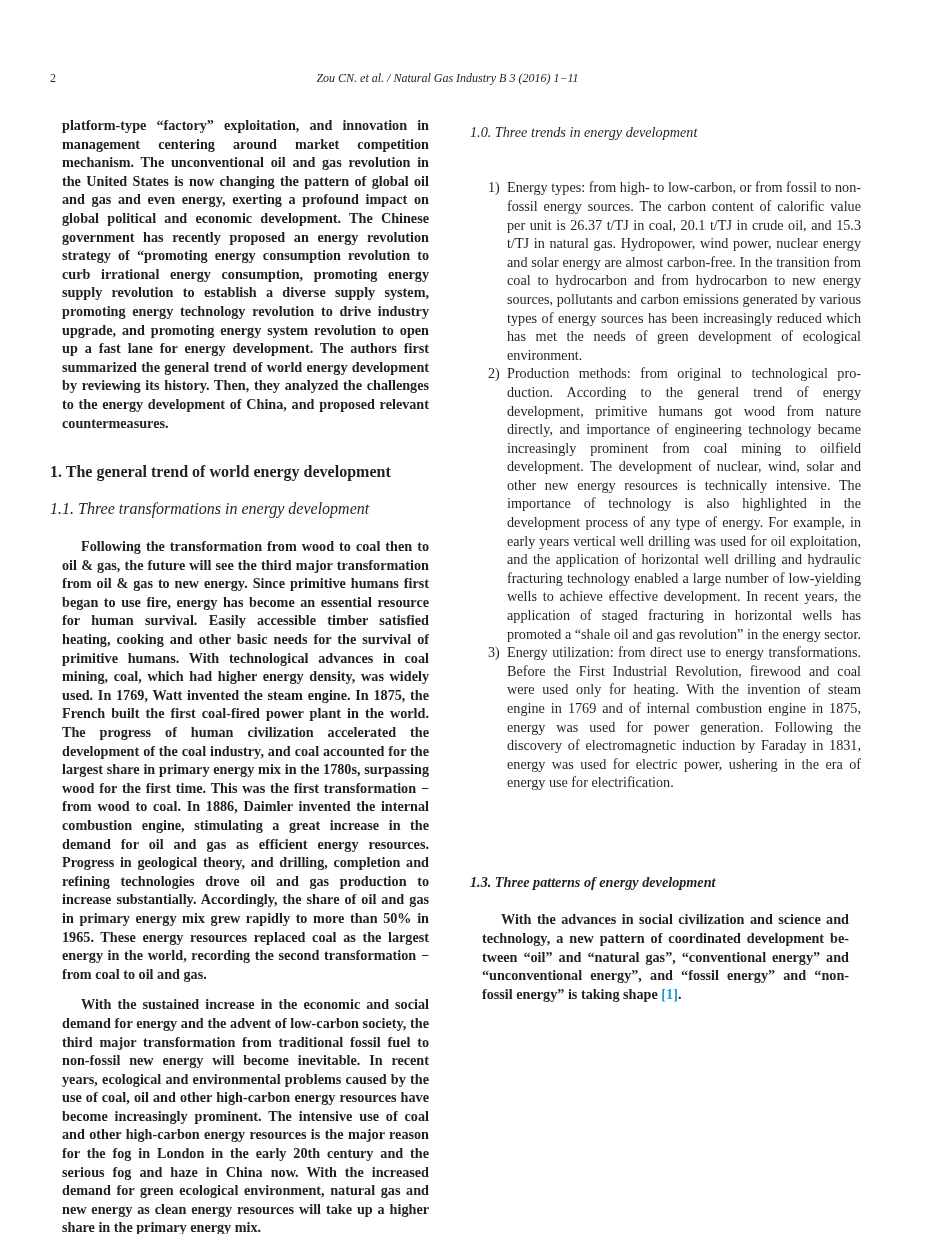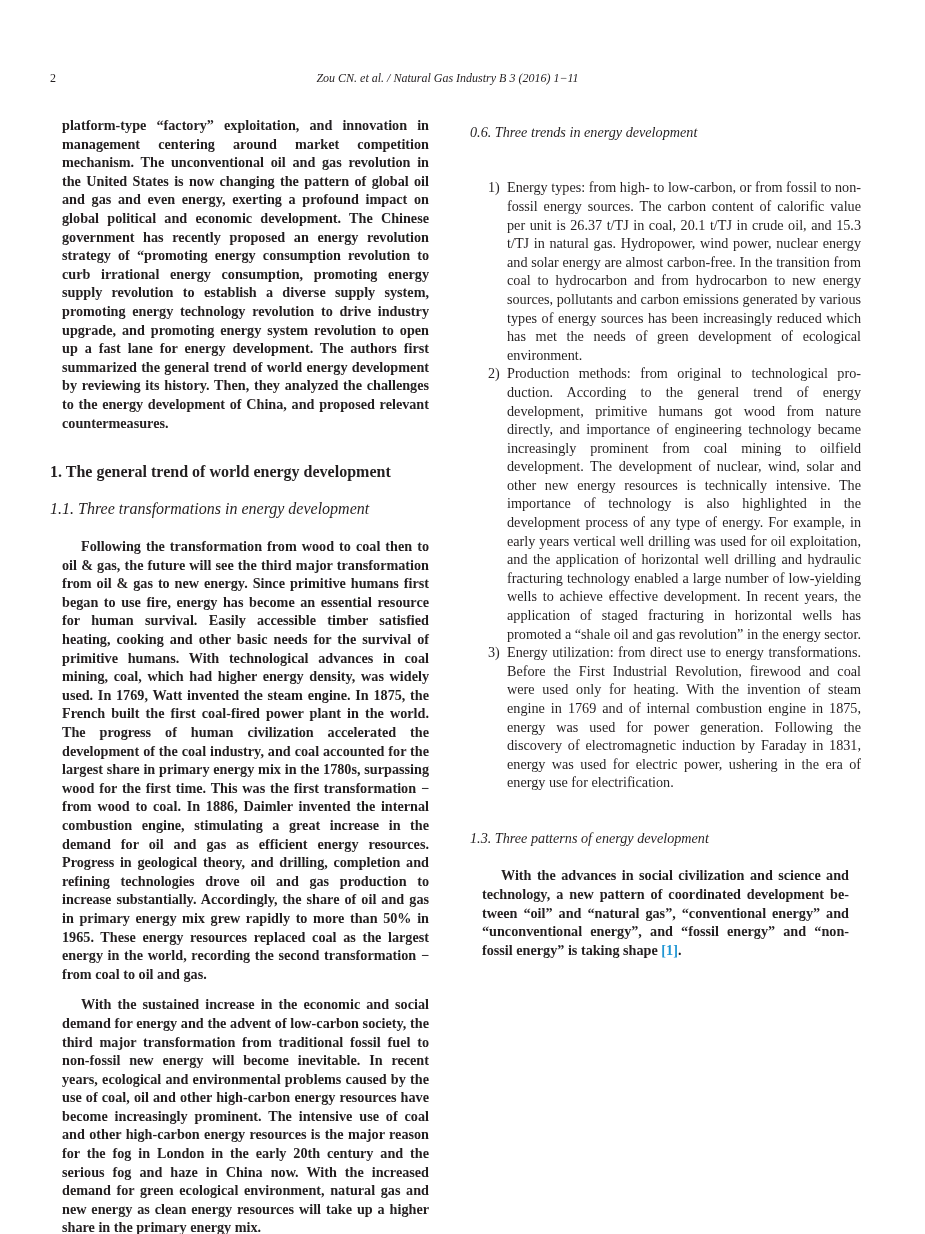--- a/index.html
+++ b/index.html
@@ -49,33 +49,33 @@
   <p>platform-type “factory” exploitation, and innovation in man­agement centering around market competition mechanism. The unconventional oil and gas revolution in the United States is now changing the pattern of global oil and gas and even energy, exerting a profound impact on global political and economic development. The Chinese government has recently proposed an energy revolution strategy of “promoting energy consumption revolution to curb irrational energy consumption, promoting energy supply revolution to establish a diverse supply system, promoting energy technology revolution to drive industry upgrade, and promoting energy system revolu­tion to open up a fast lane for energy development. The au­thors first summarized the general trend of world energy development by reviewing its history. Then, they analyzed the challenges to the energy development of China, and proposed relevant countermeasures.</p>
   <div class="gap"></div>
   <h2 class="section-head" style="margin-top:0;">1. The general trend of world energy development</h2>
   <h3 class="subsection-head" style="font-size:16px;font-weight:normal;">1.1. Three transformations in energy development</h3>
   <p class="indent">Following the transformation from wood to coal then to oil &amp; gas, the future will see the third major transformation from oil &amp; gas to new energy. Since primitive humans first began to use fire, energy has become an essential resource for human survival. Easily accessible timber satisfied heating, cooking and other basic needs for the survival of primitive humans. With technological advances in coal mining, coal, which had higher energy density, was widely used. In 1769, Watt invented the steam engine. In 1875, the French built the first coal-fired power plant in the world. The progress of human civilization accelerated the development of the coal industry, and coal accounted for the largest share in primary energy mix in the 1780s, surpassing wood for the first time. This was the first transformation − from wood to coal. In 1886, Daimler invented the internal combustion engine, stimulating a great increase in the demand for oil and gas as efficient energy re­sources. Progress in geological theory, and drilling, comple­tion and refining technologies drove oil and gas production to increase substantially. Accordingly, the share of oil and gas in primary energy mix grew rapidly to more than 50% in 1965. These energy resources replaced coal as the largest energy in the world, recording the second transformation − from coal to oil and gas.</p>
   <p class="indent">With the sustained increase in the economic and social demand for energy and the advent of low-carbon society, the third major transformation from traditional fossil fuel to non-fossil new energy will become inevitable. In recent years, ecological and environmental problems caused by the use of coal, oil and other high-carbon energy resources have become increasingly prominent. The intensive use of coal and other high-carbon energy resources is the major reason for the fog in London in the early 20th century and the serious fog and haze in China now. With the increased demand for green ecological environment, natural gas and new energy as clean energy resources will take up a higher share in the primary energy mix.</p>
 </div>
 
 <div class="col col-right">
   <div class="gap"></div>
-  <h3 class="subsection-head" style="font-size:14.2px;font-weight:normal;">0.6. Three trends in energy development</h3>
+  <h3 class="subsection-head" style="font-size:14.2px;font-weight:normal;">1.0. Three trends in energy development</h3>
   <div class="gap"></div>
   <ol class="trend-list">
     <li>
       <span class="num">1)</span>
       <span>Energy types: from high- to low-carbon, or from fossil to non-fossil energy sources. The carbon content of calo­rific value per unit is 26.37 t/TJ in coal, 20.1 t/TJ in crude oil, and 15.3 t/TJ in natural gas. Hydropower, wind power, nuclear energy and solar energy are almost carbon-free. In the transition from coal to hydrocarbon and from hydrocarbon to new energy sources, pollutants and carbon emissions generated by various types of energy sources has been increasingly reduced which has met the needs of green development of ecological environment.</span>
     </li>
     <li>
       <span class="num">2)</span>
       <span>Production methods: from original to technological pro­duction. According to the general trend of energy development, primitive humans got wood from nature directly, and importance of engineering technology became increasingly prominent from coal mining to oilfield development. The development of nuclear, wind, solar and other new energy resources is technically intensive. The importance of technology is also high­lighted in the development process of any type of energy. For example, in early years vertical well drilling was used for oil exploitation, and the application of horizontal well drilling and hydraulic fracturing technology enabled a large number of low-yielding wells to achieve effective development. In recent years, the application of staged fracturing in horizontal wells has promoted a “shale oil and gas revolution” in the energy sector.</span>
     </li>
     <li>
       <span class="num">3)</span>
       <span>Energy utilization: from direct use to energy trans­formations. Before the First Industrial Revolution, fire­wood and coal were used only for heating. With the invention of steam engine in 1769 and of internal com­bustion engine in 1875, energy was used for power gen­eration. Following the discovery of electromagnetic induction by Faraday in 1831, energy was used for electric power, ushering in the era of energy use for electrification.</span>
     </li>
   </ol>
   <div class="gap"></div>
   <div class="gap"></div>
-  <h3 class="subsection-head" style="font-size:14.2px;font-weight:normal;">1.3. Three patterns of energy development</h3>
+  <h3 class="subsection-head" style="font-size:14.2px;font-weight:bold;margin-top:44px;">1.3. Three patterns of energy development</h3>
   <p class="indent"><span>With the advances in social civilization and science and technology, a new pattern of coordinated development be­tween “oil” and “natural gas”, “conventional energy” and “unconventional energy”, and “fossil energy” and “non-fossil energy” is taking shape </span><a class="cite">[1]</a><span>.</span></p>
 </div>
 
 </body></html>

